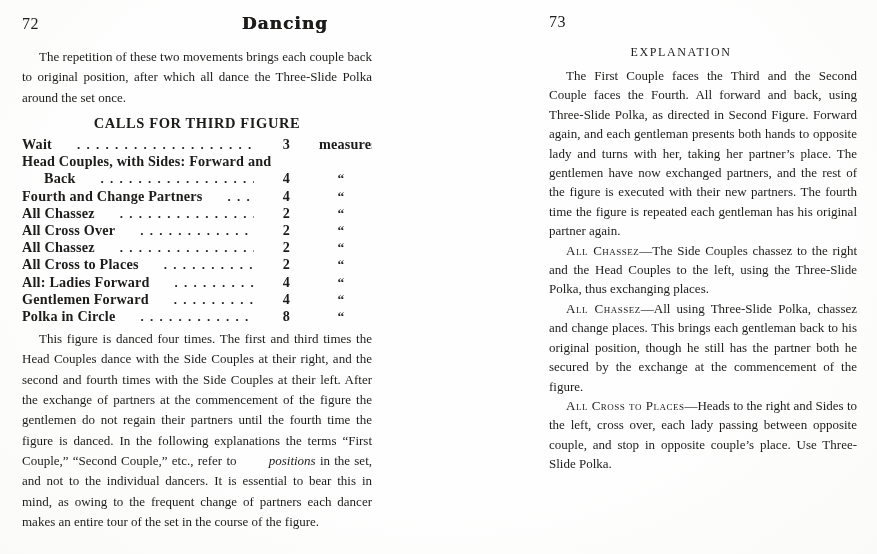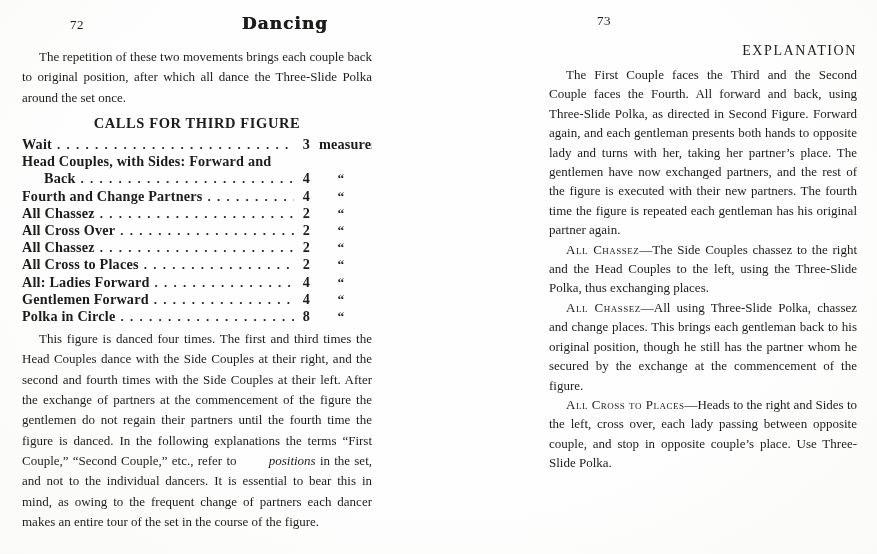--- a/index.html
+++ b/index.html
@@ -17,21 +17,21 @@
   }
   .page { position:absolute; top:0; height:554px; overflow:hidden; }
   .page-left  { left:22px;  width:350px; }
   .page-right { left:505px; width:352px; }
 
   .page-header {
     display:flex; align-items:baseline;
     padding-top:13px; margin-bottom:14px;
     font-size:15.5px;
   }
-  .page-header .pagenum { width:44px; font-size:13px; letter-spacing:.5px;margin-left:48px; }
+  .page-header .pagenum { width:44px; font-size:16px; letter-spacing:.5px; }
   .page-right .page-header .pagenum { text-align:left; }
   .running-title {
     flex:1; text-align:right;
     font-weight:700; font-size:17px; letter-spacing:1px;
     font-family:"DejaVu Serif","Liberation Serif",serif;
     text-shadow:.4px 0 0 currentColor;
   }
   .hspacer { width:44px; }
 
   .body-para {
@@ -43,36 +43,36 @@
 
   .calls-title {
     text-align:center;
     font-size:14.5px; font-weight:700; letter-spacing:.6px;
     margin:7px 0 4px 0;
   }
   .calls-list { margin-bottom:4px; }
   .call-row {
     display:flex; align-items:flex-end;
     font-weight:700; font-size:14.2px; line-height:17.2px;
-    letter-spacing:.2px; white-space:nowrap;
+    letter-spacing:.2px; white-space:nowrap;gap:20px;
   }
   .call-row .call-label { flex:none; }
   .call-row.cont-row .call-label { padding-left:22px; }
   .leader {
     flex:1 1 auto; overflow:hidden; white-space:nowrap;
     margin:0 3px 0 5px; letter-spacing:1.5px;
     font-weight:700; font-size:13px;
   }
   .call-num { flex:none; width:13px; text-align:right; }
   .call-unit { flex:none; width:62px; text-align:center; font-size:13.5px; }
   .call-unit.word { text-align:left; padding-left:9px; font-size:14.2px; }
 
   .section-title {
-    text-align:right;
-    font-size:14px; font-weight:400; letter-spacing:1.6px;
+    text-align:center;
+    font-size:12px; font-weight:400; letter-spacing:1.6px;
     margin:12px 0 6px 0;
   }
   .smallcaps { font-variant:small-caps; letter-spacing:.5px; }
   .ital { font-style:italic;margin-left:28px; }
 </style>
 </head>
 <body>
 
 <div class="book">
 
@@ -160,18 +160,18 @@
     <div class="page-header">
       <span class="hspacer"></span>
       <span class="pagenum">73</span>
     </div>
 
     <h3 class="section-title">EXPLANATION</h3>
 
     <div id="right-paras">
         <p class="body-para"><span>The First Couple faces the Third and the Second Couple faces the Fourth.  All forward and back, using Three-Slide Polka, as directed in Second Figure.  Forward again, and each gentleman presents both hands to opposite lady and turns with her, taking her partner’s place.  The gentlemen have now exchanged partners, and the rest of the figure is executed with their new partners.  The fourth time the figure is repeated each gentleman has his original partner again.</span></p>
         <p class="body-para"><span class="smallcaps">All Chassez</span><span>—The Side Couples chassez to the right and the Head Couples to the left, using the Three-Slide Polka, thus exchanging places.</span></p>
-        <p class="body-para"><span class="smallcaps">All Chassez</span><span>—All using Three-Slide Polka, chassez and change places.  This brings each gentleman back to his original position, though he still has the partner whom he secured by the exchange at the commencement of the figure.</span></p>
+        <p class="body-para"><span class="smallcaps">All Chassez</span><span>—All using Three-Slide Polka, chassez and change places.  This brings each gentleman back to his original position, though he still has the partner both he secured by the exchange at the commencement of the figure.</span></p>
         <p class="body-para"><span class="smallcaps">All Cross to Places</span><span>—Heads to the right and Sides to the left, cross over, each lady passing between opposite couple, and stop in opposite couple’s place.  Use Three-Slide Polka.</span></p>
       </div>
   </div>
 
 </div>
 
 </body></html>

